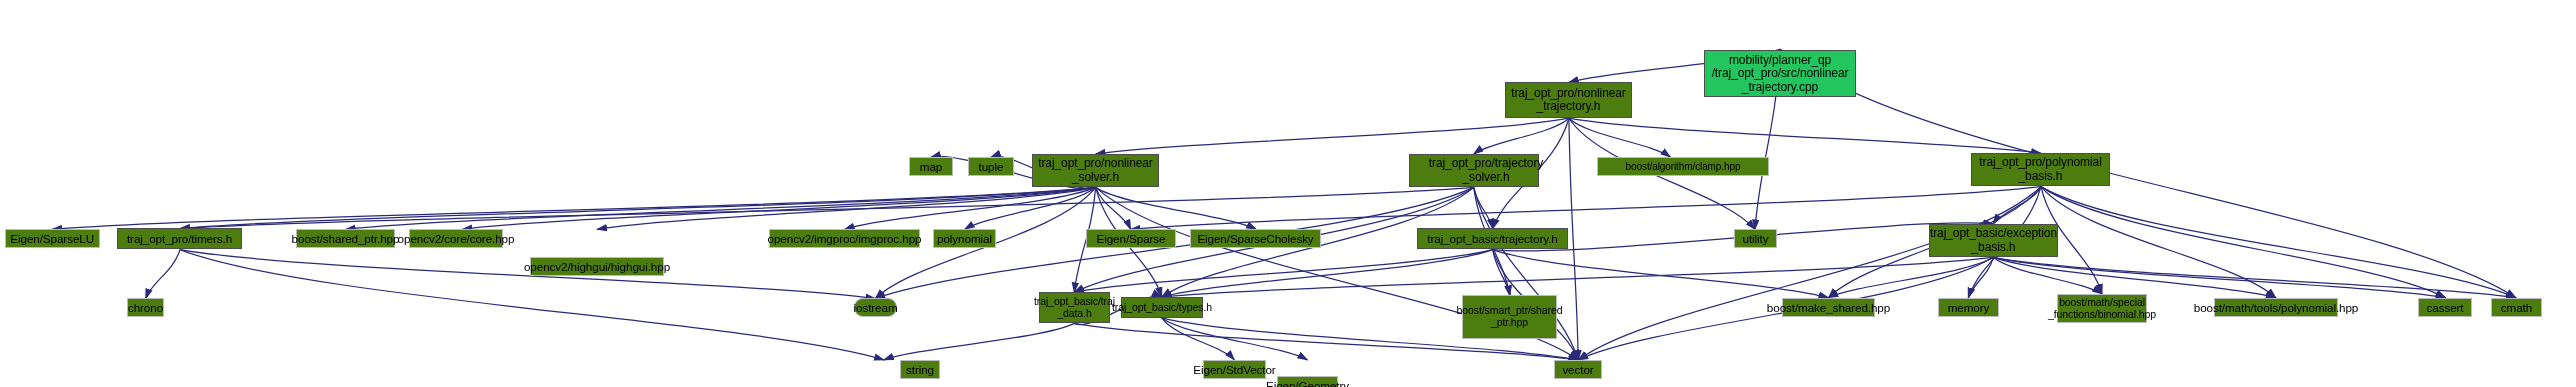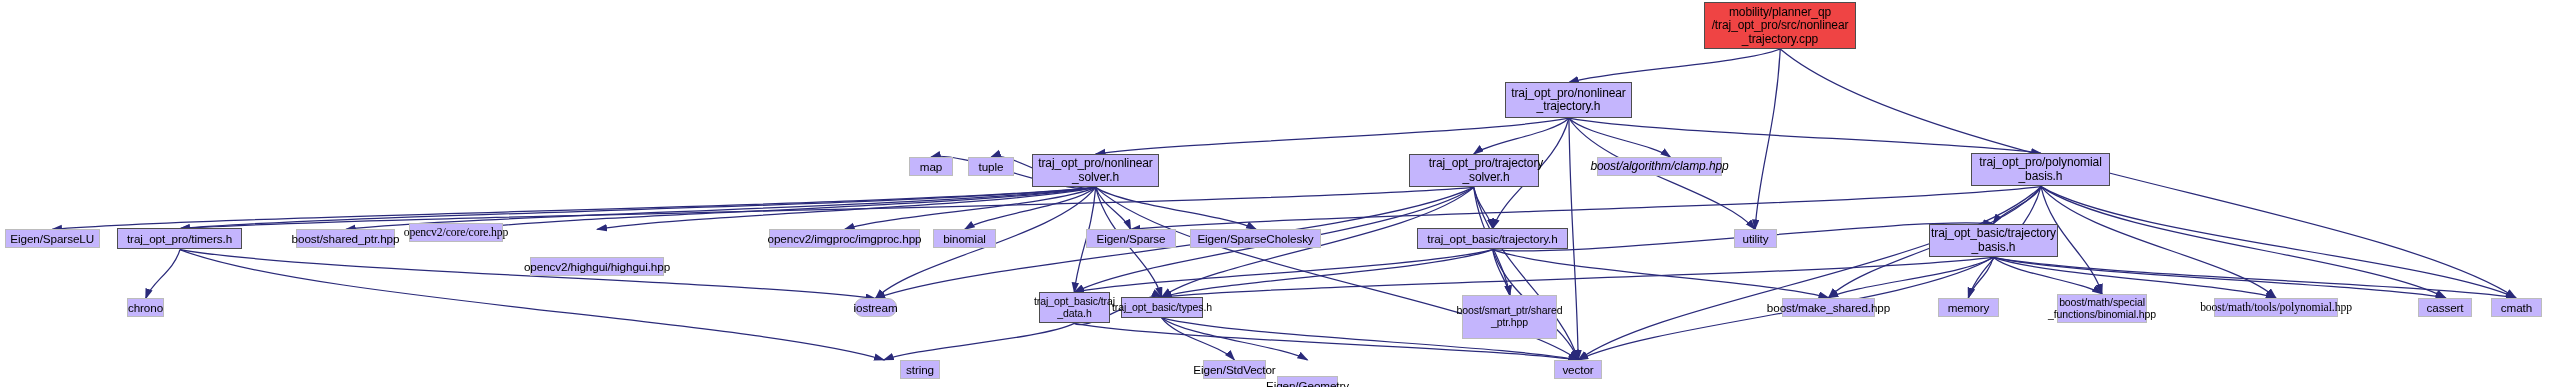--- a/index.html
+++ b/index.html
@@ -27,33 +27,34 @@
   }
   .node {
     position: absolute;
     box-sizing: border-box;
     display: flex;
     align-items: center;
     justify-content: center;
     text-align: center;
     line-height: 1.12;
     color: #000000;
-    background: #c4b5fd;
+    background: #4d7c0f;
     border: 0.8px solid #bcbcbc;
     font-size: 12px;
     white-space: pre-line;
     letter-spacing: -0.1px;
     z-index: 5;
   }
   .node.hdr {
     border: 1.2px solid #4d4d4d;
   }
   .node.root {
-    background: #ef4444;
+    background: #22c55e;
     border: 1.2px solid #4d4d4d;
+    margin-top: 48px;
   }
 </style>
 </head>
 <body>
 
 <div id="graph">
   <svg id="edges" xmlns="http://www.w3.org/2000/svg" viewBox="0 0 3315 499">
     <defs>
       <marker id="ah" markerWidth="9" markerHeight="9" refX="8" refY="3" orient="auto" markerUnits="strokeWidth">
         <path d="M0,0 L9,3 L0,6 z" fill="#2a2a7a"></path>
@@ -131,48 +132,48 @@
 /traj_opt_pro/src/nonlinear
 _trajectory.cpp</div>
       <div class="node hdr" style="left: 1505px; top: 82px; width: 127px; height: 36px;">traj_opt_pro/nonlinear
 _trajectory.h</div>
       <div class="node" style="left: 909px; top: 157px; width: 44px; height: 19.4px; font-size: 11.7px;">map</div>
       <div class="node" style="left: 968px; top: 157px; width: 46px; height: 19.4px; font-size: 11.7px;">tuple</div>
       <div class="node hdr" style="left: 1032px; top: 154px; width: 127px; height: 33px;">traj_opt_pro/nonlinear
 _solver.h</div>
       <div class="node hdr" style="left: 1409px; top: 154px; width: 130px; height: 33px; padding-left: 24px;">traj_opt_pro/trajectory
 _solver.h</div>
-      <div class="node" style="left: 1597px; top: 157px; width: 125px; height: 19.4px; font-size: 12px; font-style: italic;">boost/algorithm/clamp.hpp</div>
+      <div class="node" style="left: 1597px; top: 157px; width: 172px; height: 19.4px; font-size: 10px;">boost/algorithm/clamp.hpp</div>
       <div class="node hdr" style="left: 1971px; top: 153px; width: 139px; height: 33px;">traj_opt_pro/polynomial
 _basis.h</div>
       <div class="node" style="left: 4.7px; top: 229px; width: 95px; height: 19.4px; font-size: 11.7px;">Eigen/SparseLU</div>
       <div class="node hdr" style="left: 117px; top: 228px; width: 125px; height: 21px; font-size: 11.7px;">traj_opt_pro/timers.h</div>
       <div class="node" style="left: 296px; top: 229px; width: 99px; height: 19.4px; font-size: 11.7px;">boost/shared_ptr.hpp</div>
-      <div class="node" style="left: 409px; top: 223px; width: 94px; height: 19.4px; font-size: 11.7px; font-family: Liberation Serif, serif;">opencv2/core/core.hpp</div>
+      <div class="node" style="left: 409px; top: 229px; width: 94px; height: 19.4px; font-size: 11.7px;">opencv2/core/core.hpp</div>
       <div class="node" style="left: 530px; top: 229px; width: 134px; height: 19.4px; font-size: 11.7px; margin-top: 28px;">opencv2/highgui/highgui.hpp</div>
       <div class="node" style="left: 769px; top: 229px; width: 151px; height: 19px; font-size: 11.7px;">opencv2/imgproc/imgproc.hpp</div>
-      <div class="node" style="left: 933px; top: 229px; width: 63px; height: 19.4px; font-size: 11.7px;">binomial</div>
+      <div class="node" style="left: 933px; top: 229px; width: 63px; height: 19.4px; font-size: 11.7px;">polynomial</div>
       <div class="node" style="left: 1086px; top: 229px; width: 90px; height: 19.4px; font-size: 11.7px;">Eigen/Sparse</div>
       <div class="node" style="left: 1190px; top: 229px; width: 131px; height: 19.4px; font-size: 11.7px;">Eigen/SparseCholesky</div>
       <div class="node hdr" style="left: 1417px; top: 228px; width: 151px; height: 21px; font-size: 11.7px;">traj_opt_basic/trajectory.h</div>
       <div class="node" style="left: 1734px; top: 229px; width: 43px; height: 19.4px; font-size: 11.7px;">utility</div>
-      <div class="node hdr" style="left: 1929px; top: 224px; width: 129px; height: 33px;">traj_opt_basic/trajectory
+      <div class="node hdr" style="left: 1929px; top: 224px; width: 129px; height: 33px;">traj_opt_basic/exception
 _basis.h</div>
       <div class="node" style="left: 127px; top: 298px; width: 37px; height: 19.4px; font-size: 11.7px;">chrono</div>
       <div class="node" style="left: 854px; top: 298px; width: 43px; height: 19.4px; font-size: 11.7px; border-radius: 9px;">iostream</div>
       <div class="node hdr" style="left: 1039px; top: 292px; width: 71px; height: 31px; font-size: 10.5px;">traj_opt_basic/traj
 _data.h</div>
       <div class="node hdr" style="left: 1121px; top: 297px; width: 82px; height: 21px; font-size: 10.5px;">traj_opt_basic/types.h</div>
       <div class="node" style="left: 1462px; top: 295px; width: 95px; height: 44px; font-size: 10.5px;">boost/smart_ptr/shared
 _ptr.hpp</div>
       <div class="node" style="left: 1782px; top: 298px; width: 93px; height: 19.4px; font-size: 11.7px;">boost/make_shared.hpp</div>
       <div class="node" style="left: 1938px; top: 298px; width: 61px; height: 19.4px; font-size: 11.7px;">memory</div>
       <div class="node" style="left: 2057px; top: 294px; width: 90px; height: 29px; font-size: 10.5px;">boost/math/special
 _functions/binomial.hpp</div>
-      <div class="node" style="left: 2214px; top: 298px; width: 124px; height: 19.4px; font-size: 11.7px; font-family: Liberation Serif, serif;">boost/math/tools/polynomial.hpp</div>
+      <div class="node" style="left: 2214px; top: 298px; width: 124px; height: 19.4px; font-size: 11.7px;">boost/math/tools/polynomial.hpp</div>
       <div class="node" style="left: 2418px; top: 298px; width: 54px; height: 19.4px; font-size: 11.7px;">cassert</div>
       <div class="node" style="left: 2491px; top: 298px; width: 51px; height: 19.4px; font-size: 11.7px;">cmath</div>
       <div class="node" style="left: 900px; top: 360px; width: 40px; height: 19.4px; font-size: 11.7px;">string</div>
       <div class="node" style="left: 1203px; top: 360px; width: 63px; height: 19.4px; font-size: 11.7px;">Eigen/StdVector</div>
       <div class="node" style="left: 1277px; top: 360px; width: 61px; height: 19.4px; font-size: 11.7px; margin-top: 16px;">Eigen/Geometry</div>
       <div class="node" style="left: 1554px; top: 360px; width: 48px; height: 19.4px; font-size: 11.7px;">vector</div>
     </div>
 </div>
 
 

